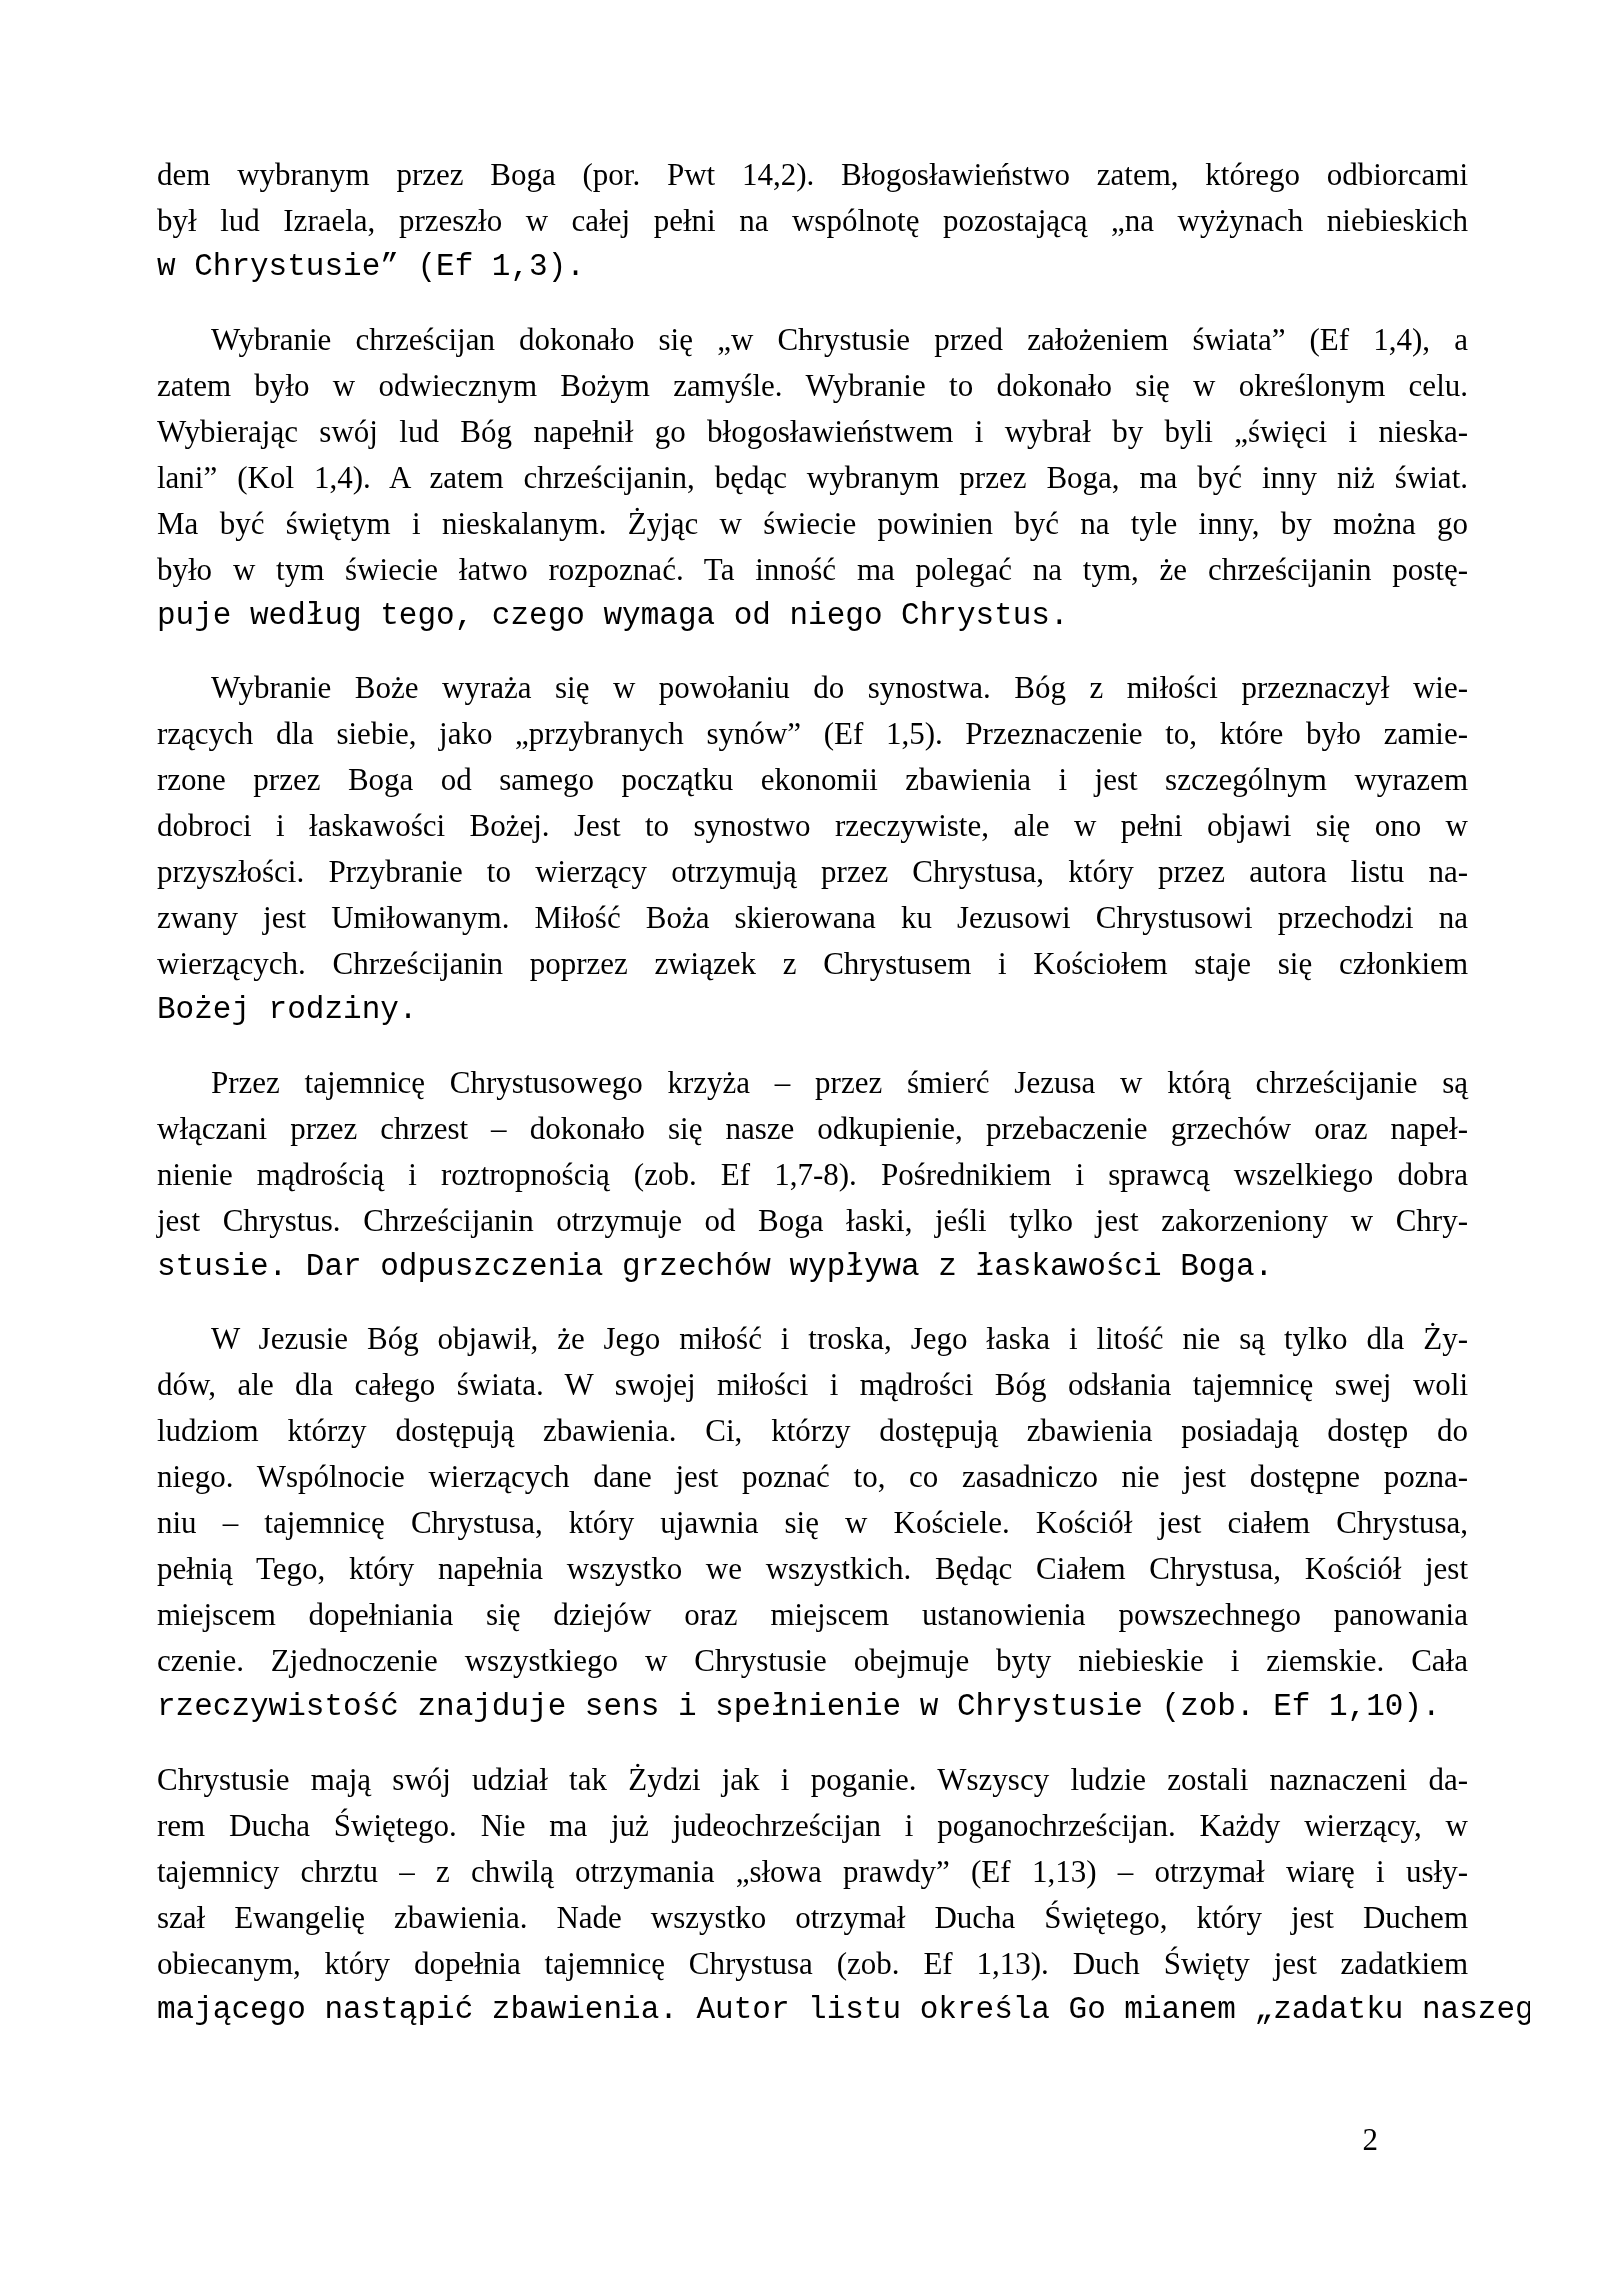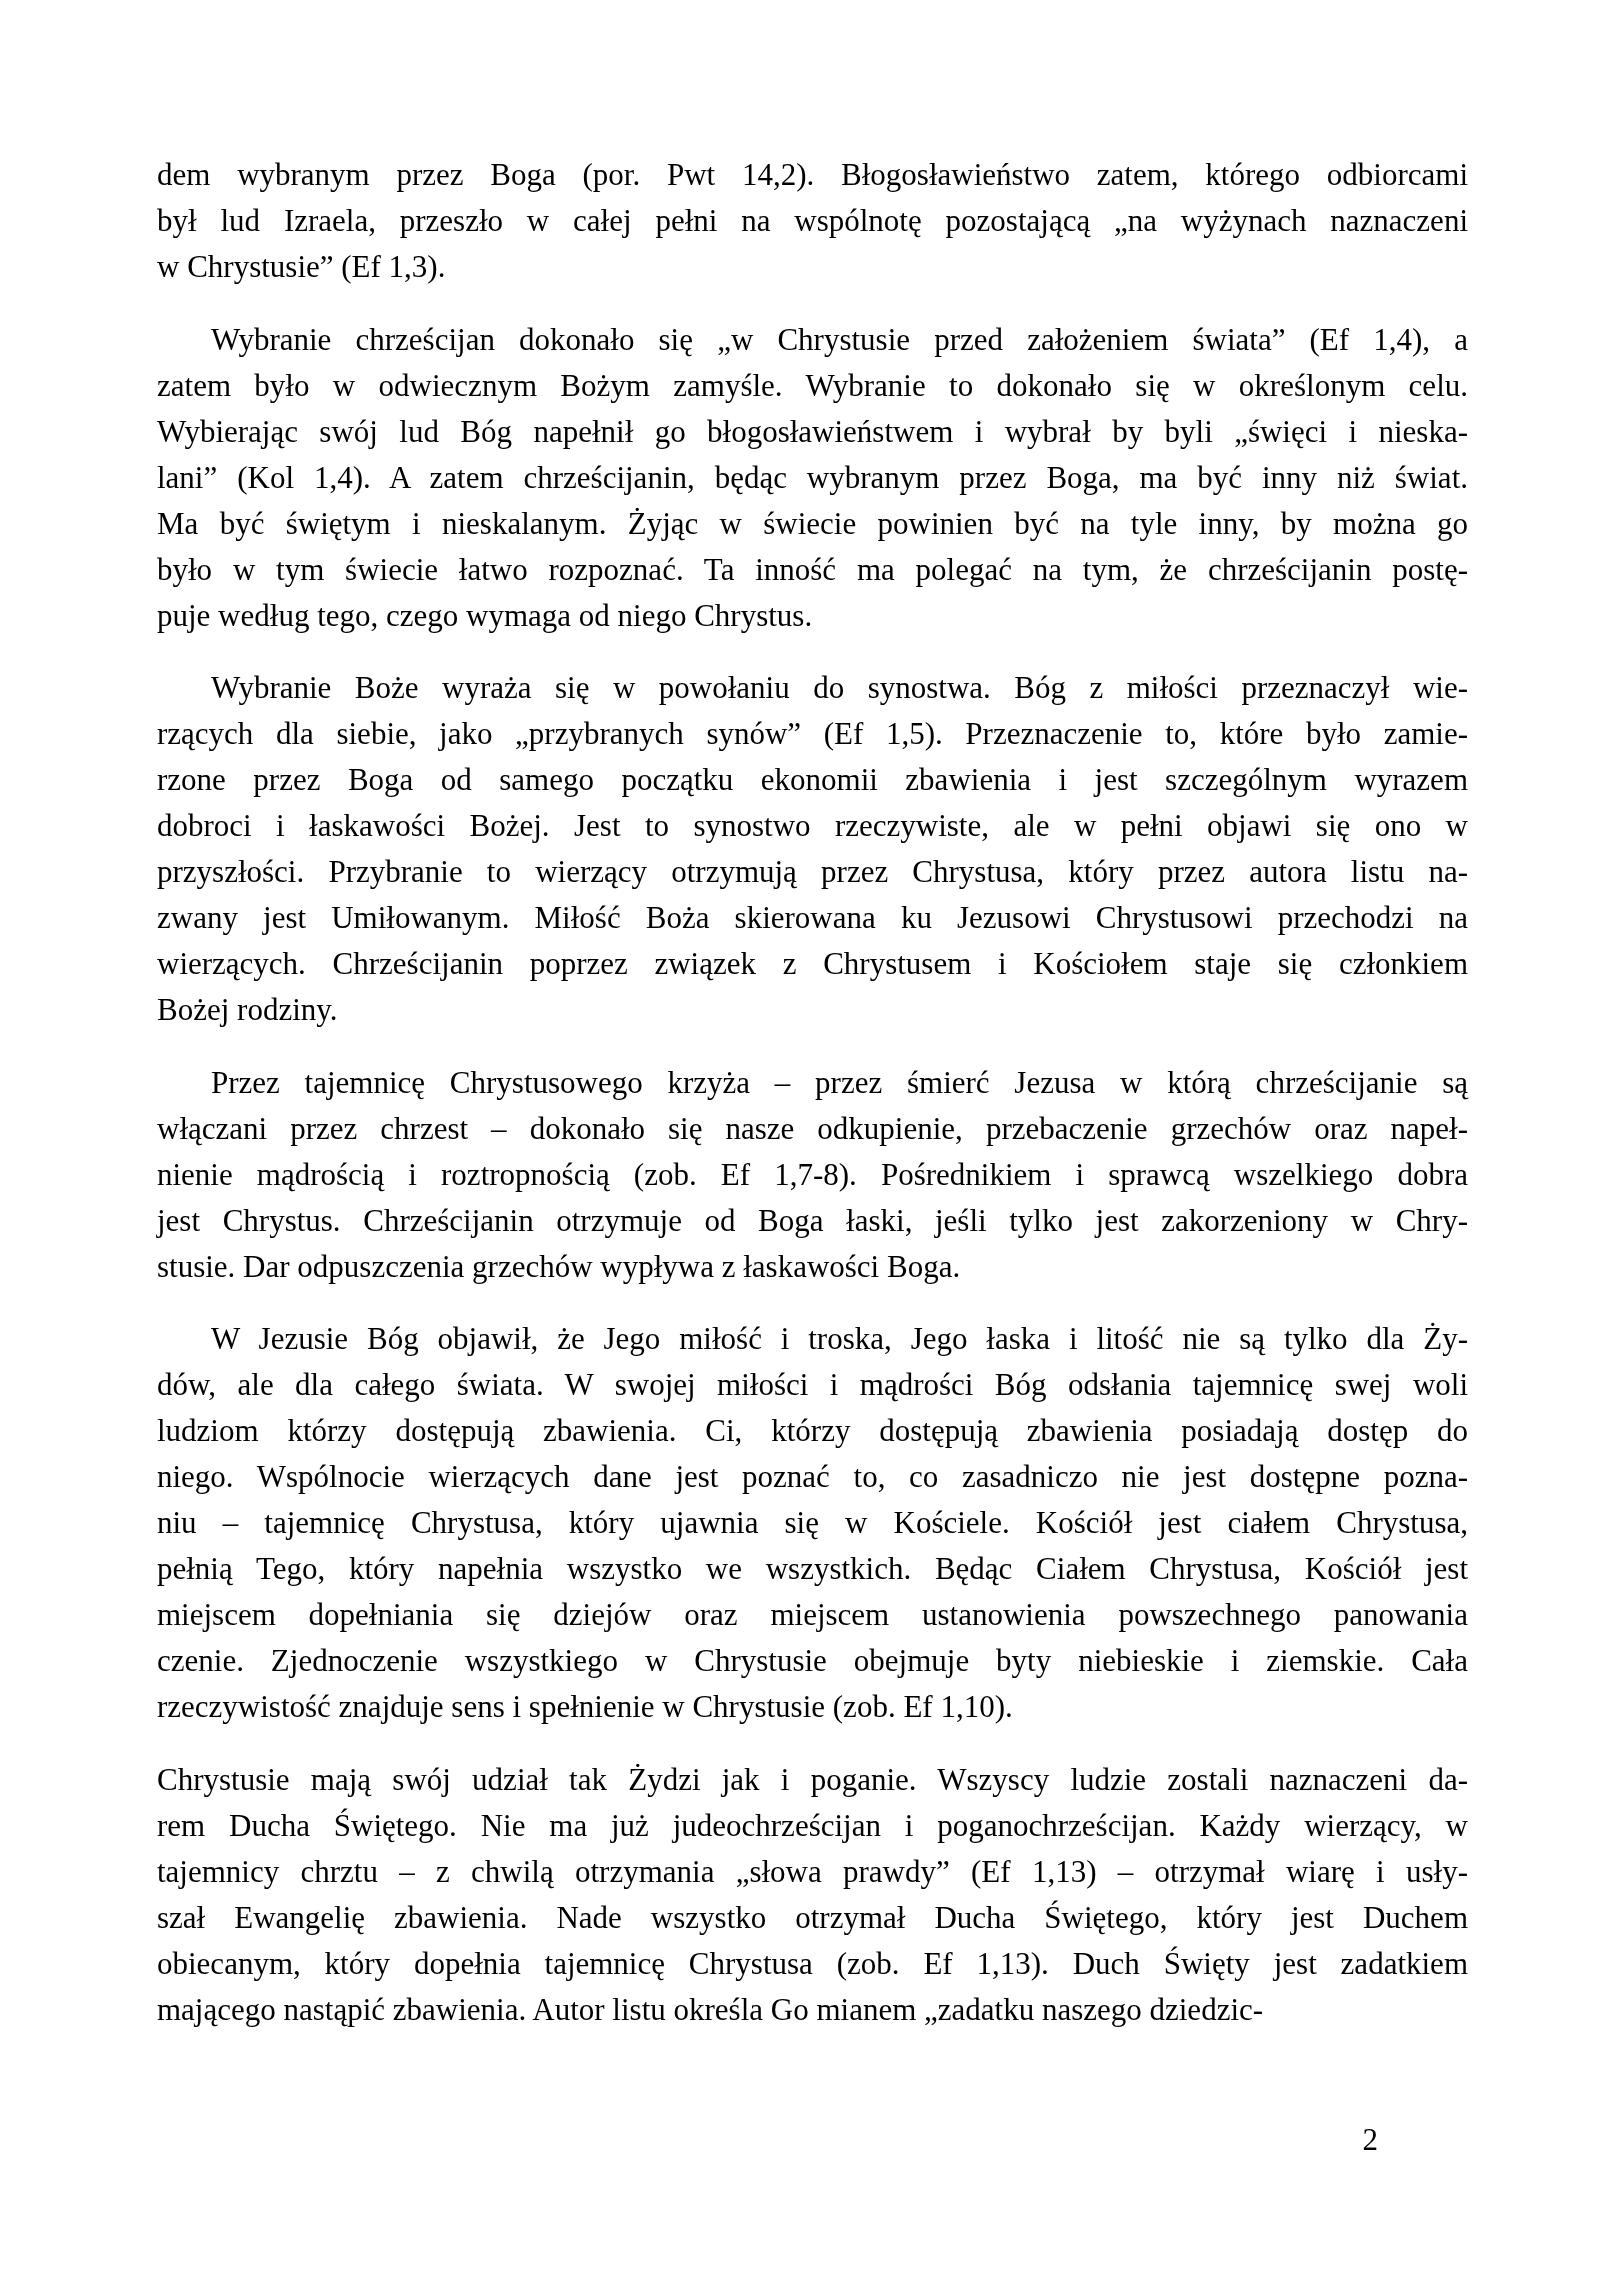--- a/index.html
+++ b/index.html
@@ -28,41 +28,42 @@
     margin: 0 0 26.5px 0;
   }
   .line {
     white-space: nowrap;
     text-align: justify;
     text-align-last: justify;
   }
   .line.last {
     text-align: left;
     text-align-last: left;
+    font-family: Liberation Mono, monospace;
   }
   .line.indent {
     text-indent: 54px;
   }
   .footer {
     position: absolute;
     top: 2117px;
     right: 152px;
     font-size: 31px;
     line-height: 46px;
     text-align: right;
   }
 </style>
 </head>
 <body>
 
 <div class="page">
   <div class="content" id="text-body">
       <div class="para">
         <div class="line">dem wybranym przez Boga (por. Pwt 14,2). Błogosławieństwo zatem, którego odbiorcami</div>
-        <div class="line">był lud Izraela, przeszło w całej pełni na wspólnotę pozostającą „na wyżynach naznaczeni</div>
+        <div class="line">był lud Izraela, przeszło w całej pełni na wspólnotę pozostającą „na wyżynach niebieskich</div>
         <div class="line last">w Chrystusie” (Ef 1,3).</div>
       </div>
       <div class="para">
         <div class="line indent">Wybranie chrześcijan dokonało się „w Chrystusie przed założeniem świata” (Ef 1,4), a</div>
         <div class="line">zatem było w odwiecznym Bożym zamyśle. Wybranie to dokonało się w określonym celu.</div>
         <div class="line">Wybierając swój lud Bóg napełnił go błogosławieństwem i wybrał by byli „święci i nieska-</div>
         <div class="line">lani” (Kol 1,4). A zatem chrześcijanin, będąc wybranym przez Boga, ma być inny niż świat.</div>
         <div class="line">Ma być świętym i nieskalanym. Żyjąc w świecie powinien być na tyle inny, by można go</div>
         <div class="line">było w tym świecie łatwo rozpoznać. Ta inność ma polegać na tym, że chrześcijanin postę-</div>
         <div class="line last">puje według tego, czego wymaga od niego Chrystus.</div>

